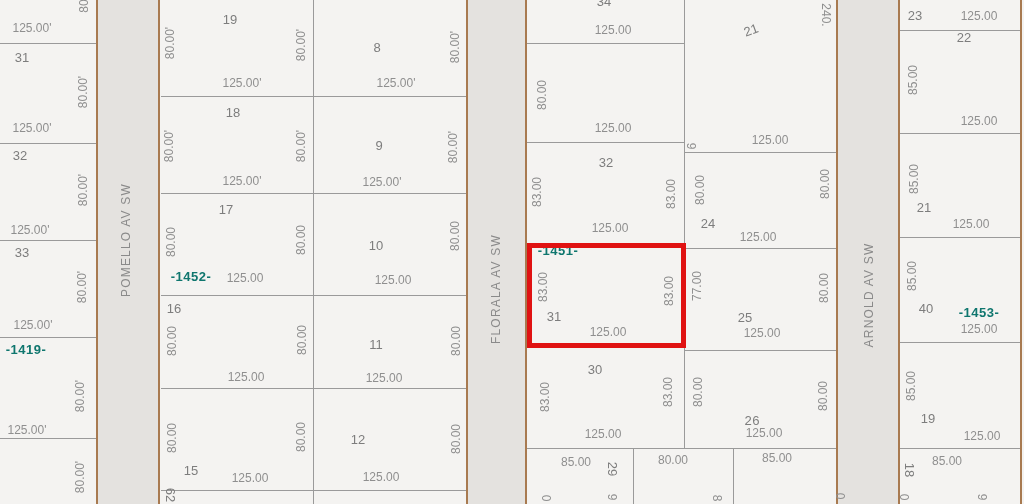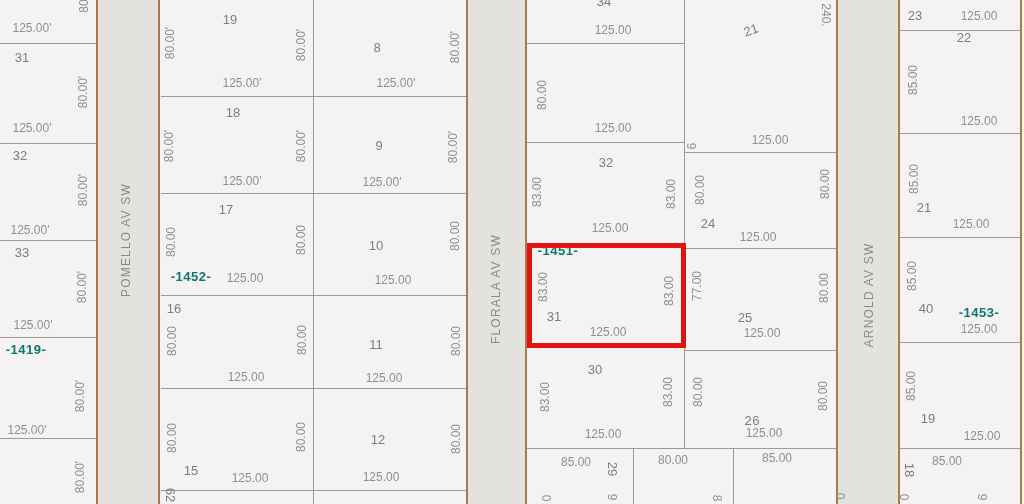--- a/index.html
+++ b/index.html
@@ -106,21 +106,21 @@
     <span class="lbl dim" style="left: 396px; top: 83px; transform: translate(-50%, -50%) rotate(0deg);">125.00'</span>
     <span class="lbl num" style="left: 379px; top: 145px; transform: translate(-50%, -50%) rotate(0deg);">9</span>
     <span class="lbl dim" style="left: 453px; top: 147px; transform: translate(-50%, -50%) rotate(-90deg);">80.00'</span>
     <span class="lbl dim" style="left: 382px; top: 182px; transform: translate(-50%, -50%) rotate(0deg);">125.00'</span>
     <span class="lbl num" style="left: 376px; top: 245px; transform: translate(-50%, -50%) rotate(0deg);">10</span>
     <span class="lbl dim" style="left: 455px; top: 236px; transform: translate(-50%, -50%) rotate(-90deg);">80.00</span>
     <span class="lbl dim" style="left: 393px; top: 280px; transform: translate(-50%, -50%) rotate(0deg);">125.00</span>
     <span class="lbl num" style="left: 376px; top: 344px; transform: translate(-50%, -50%) rotate(0deg);">11</span>
     <span class="lbl dim" style="left: 456px; top: 341px; transform: translate(-50%, -50%) rotate(-90deg);">80.00</span>
     <span class="lbl dim" style="left: 384px; top: 378px; transform: translate(-50%, -50%) rotate(0deg);">125.00</span>
-    <span class="lbl num" style="left: 378px; top: 439px; transform: translate(-50%, -50%) rotate(0deg);">12</span>
+    <span class="lbl num" style="left: 358px; top: 439px; transform: translate(-50%, -50%) rotate(0deg);">12</span>
     <span class="lbl dim" style="left: 456px; top: 439px; transform: translate(-50%, -50%) rotate(-90deg);">80.00</span>
     <span class="lbl dim" style="left: 381px; top: 477px; transform: translate(-50%, -50%) rotate(0deg);">125.00</span>
     <span class="lbl num" style="left: 604px; top: 1px; transform: translate(-50%, -50%) rotate(0deg);">34</span>
     <span class="lbl dim" style="left: 613px; top: 30px; transform: translate(-50%, -50%) rotate(0deg);">125.00</span>
     <span class="lbl dim" style="left: 542px; top: 95px; transform: translate(-50%, -50%) rotate(-90deg);">80.00</span>
     <span class="lbl dim" style="left: 613px; top: 128px; transform: translate(-50%, -50%) rotate(0deg);">125.00</span>
     <span class="lbl num" style="left: 606px; top: 162px; transform: translate(-50%, -50%) rotate(0deg);">32</span>
     <span class="lbl dim" style="left: 537px; top: 192px; transform: translate(-50%, -50%) rotate(-90deg);">83.00</span>
     <span class="lbl dim" style="left: 671px; top: 194px; transform: translate(-50%, -50%) rotate(-90deg);">83.00</span>
     <span class="lbl dim" style="left: 610px; top: 228px; transform: translate(-50%, -50%) rotate(0deg);">125.00</span>

